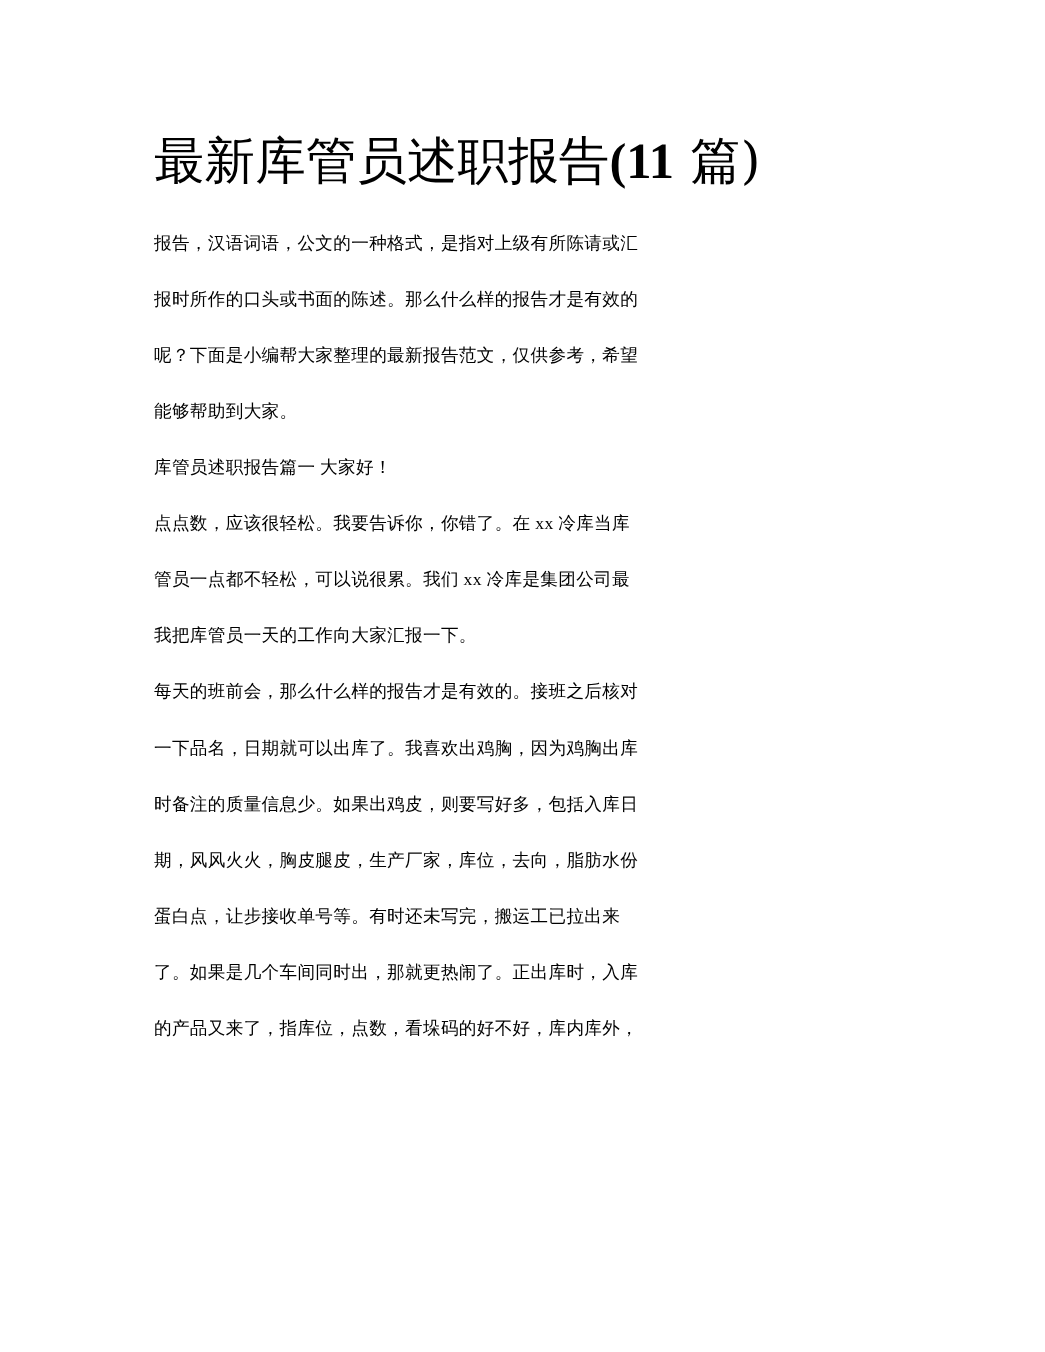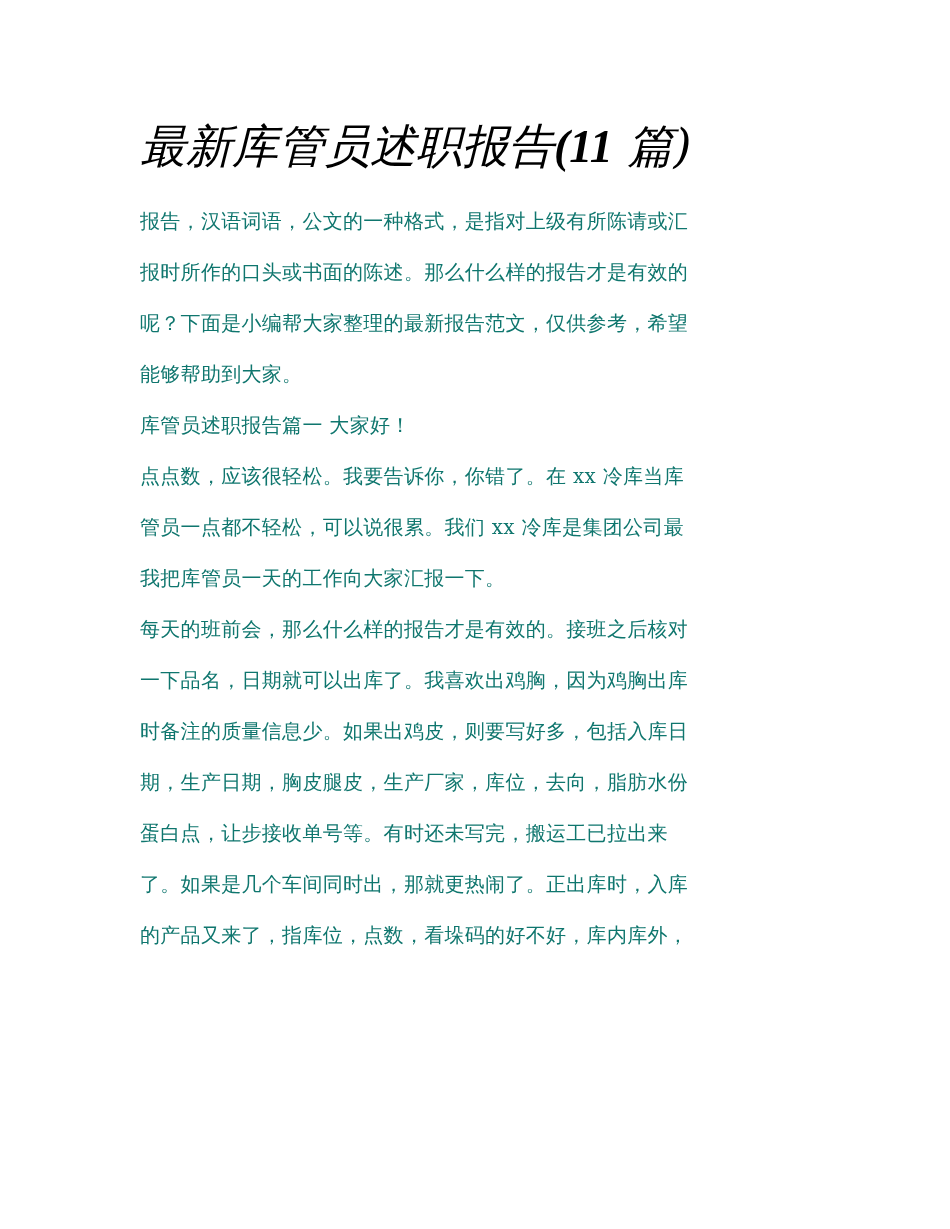--- a/index.html
+++ b/index.html
@@ -27,57 +27,57 @@
       position: absolute;
       left: 140px;
       top: 116px;
       font-size: 46px;
       line-height: 60px;
       font-weight: normal;
       margin: 0;
       white-space: nowrap;
       letter-spacing: 0px;
       color: #000;
-      font-style: italic;
     }
     .title .num {
       font-family: "Liberation Serif", serif;
       font-weight: bold;
     }
     .body-text {
       position: absolute;
       left: 140px;
       top: 196px;
       width: 680px;
     }
     .line {
       height: 51px;
       line-height: 51px;
-      font-size: 20px;
+      font-size: 16px;
       white-space: nowrap;
       letter-spacing: 0.3px;
-      color: #0f766e;
+      color: #000000;
+      font-family: Liberation Serif, serif;
     }
   </style>
 </head>
 <body>
 
 <div class="page">
   <h1 class="title"><span>最新库管员述职报告</span><span class="num">(</span><span class="num">11</span><span> 篇)</span></h1>
 
   <div class="body-text">
     <div class="line">报告，汉语词语，公文的一种格式，是指对上级有所陈请或汇</div>
     <div class="line">报时所作的口头或书面的陈述。那么什么样的报告才是有效的</div>
     <div class="line">呢？下面是小编帮大家整理的最新报告范文，仅供参考，希望</div>
     <div class="line">能够帮助到大家。</div>
     <div class="line">库管员述职报告篇一 大家好！</div>
     <div class="line">点点数，应该很轻松。我要告诉你，你错了。在 xx 冷库当库</div>
     <div class="line">管员一点都不轻松，可以说很累。我们 xx 冷库是集团公司最</div>
     <div class="line">我把库管员一天的工作向大家汇报一下。</div>
     <div class="line">每天的班前会，那么什么样的报告才是有效的。接班之后核对</div>
     <div class="line">一下品名，日期就可以出库了。我喜欢出鸡胸，因为鸡胸出库</div>
     <div class="line">时备注的质量信息少。如果出鸡皮，则要写好多，包括入库日</div>
-    <div class="line">期，生产日期，胸皮腿皮，生产厂家，库位，去向，脂肪水份</div>
+    <div class="line">期，风风火火，胸皮腿皮，生产厂家，库位，去向，脂肪水份</div>
     <div class="line">蛋白点，让步接收单号等。有时还未写完，搬运工已拉出来</div>
     <div class="line">了。如果是几个车间同时出，那就更热闹了。正出库时，入库</div>
     <div class="line">的产品又来了，指库位，点数，看垛码的好不好，库内库外，</div>
   </div>
 </div>
 
 </body></html>

